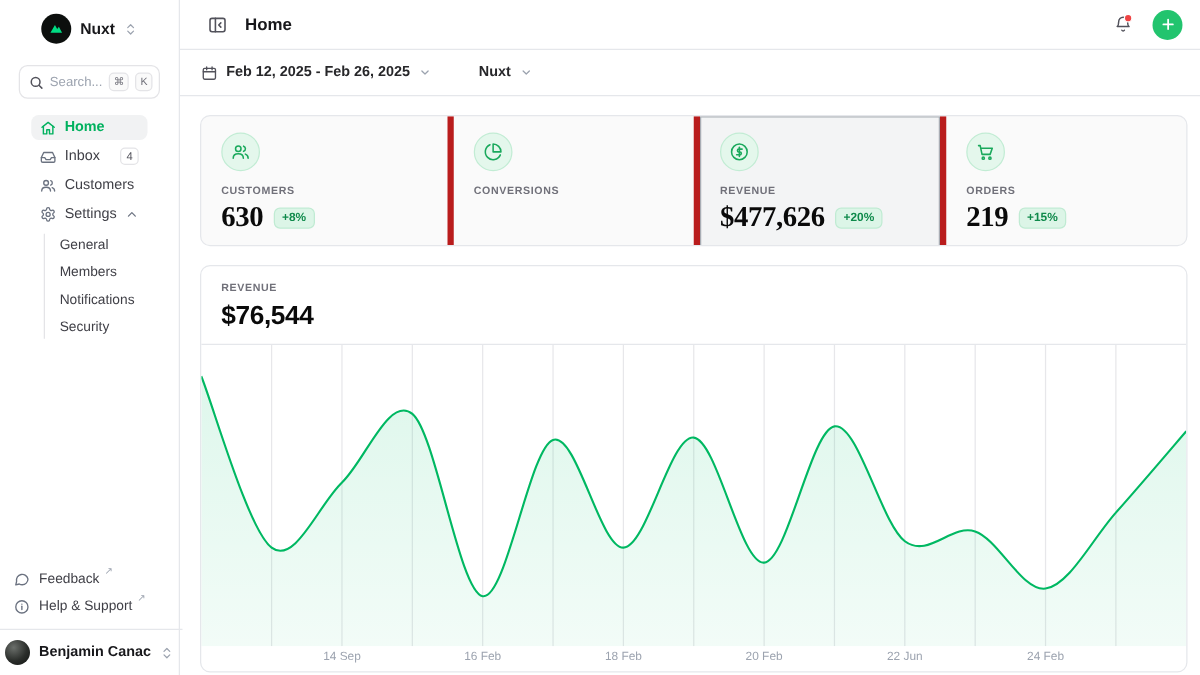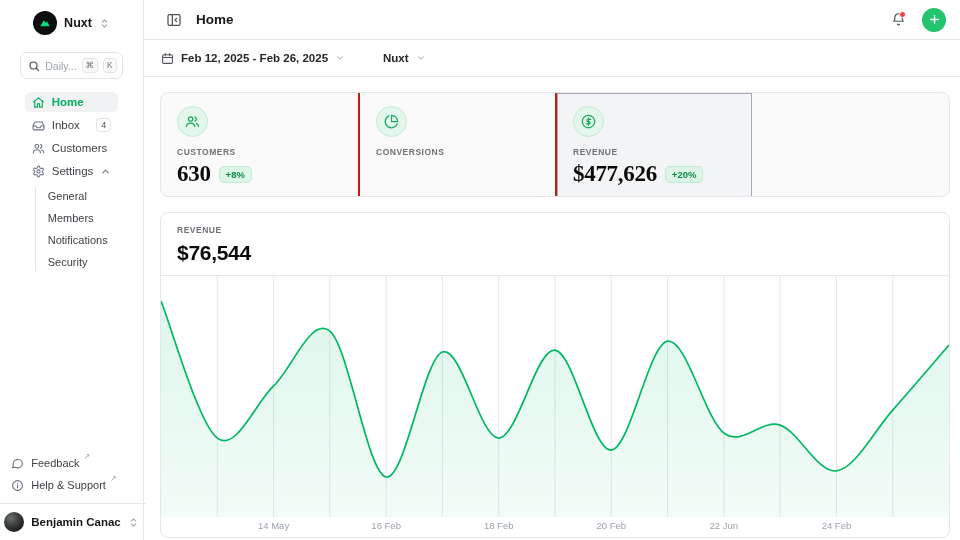--- a/index.html
+++ b/index.html
@@ -47,21 +47,21 @@
 
   .toolbar { height:37px; border-bottom:1px solid #e5e7eb; display:flex; align-items:center; padding:0 17px; gap:38px; background:#fff; }
   .tool-btn { display:flex; align-items:center; gap:7px; font-size:11.5px; font-weight:600; color:#27272a; cursor:pointer; background:none; border:none; font-family:inherit; }
   .tool-btn .icon { color:#52525b; }
   .tool-btn .chev { color:#9ca3af; }
 
   .content { flex:1; padding:15px 10px 0 16px; overflow:hidden; }
 
   
   .stats-panel { display:grid; grid-template-columns:repeat(4,1fr); border:1px solid #e5e7eb; border-radius:8px; background:#fafafa; height:105px; overflow:hidden; }
-  .stat-card { padding:13px 16px; border-left:2px solid #b91c1c; cursor:pointer; position:relative; }
+  .stat-card { padding:13px 16px; border-left:5px solid #b91c1c; cursor:pointer; position:relative; }
   .stat-card:first-child { border-left:none; }
   .stat-card.selected { background:#f3f4f5; box-shadow:inset 0 0 0 1px #a8adb4; border-radius:0; }
   .stat-ic { width:31px; height:31px; border-radius:50%; background:#e4f7ec; border:1px solid #c2ecd4; display:flex; align-items:center; justify-content:center; color:#1aa95c; }
   .stat-label { margin-top:10px; font-size:8.5px; font-weight:600; letter-spacing:0.06em; color:#71717a; }
   .stat-value-row { margin-top:4px; display:flex; align-items:center; gap:8px; }
   .stat-value { font-size:23px; font-weight:700; color:#0a0a0a; letter-spacing:-0.3px;font-family:Liberation Serif, serif; }
   .delta-badge { font-size:9.5px; font-weight:600; color:#0f8a4b; background:#dcf5e7; border:1px solid #c0ebd3; border-radius:5px; padding:2px 6px; }
 
   
   .chart-panel { margin-top:15px; border:1px solid #e5e7eb; border-radius:8px; background:#fff; height:326px; display:flex; flex-direction:column; overflow:hidden; }
@@ -94,21 +94,21 @@
       </span>
     </div>
 
     <div class="search-box">
       <span class="icon" style="color:#52525b">
         <svg width="12" height="12" viewBox="0 0 24 24" fill="none" stroke="currentColor" stroke-width="2.4" stroke-linecap="round">
             <circle cx="11" cy="11" r="7"></circle>
             <path d="M21 21l-4.3-4.3"></path>
           </svg>
       </span>
-      <span class="ph">Daily...</span>
+      <span class="ph">Search...</span>
       <span class="kbd">⌘</span>
       <span class="kbd">K</span>
     </div>
 
     <nav class="nav">
       <div class="nav-item active">
         <span class="icon">
           <svg width="13" height="13" viewBox="0 0 24 24" fill="none" stroke="currentColor" stroke-width="2.1" stroke-linecap="round" stroke-linejoin="round">
               <path d="M3 10.8 12 3.5l9 7.3"></path>
               <path d="M5 9.3V20.5h5v-6h4v6h5V9.3"></path>
@@ -283,20 +283,34 @@
             <svg width="15" height="15" viewBox="0 0 24 24" fill="none" stroke="currentColor" stroke-width="2" stroke-linecap="round" stroke-linejoin="round">
                 <circle cx="12" cy="12" r="10"></circle>
                 <path d="M15.5 8.5h-4.2a1.8 1.8 0 0 0 0 3.6h1.4a1.8 1.8 0 0 1 0 3.6H8.5"></path>
                 <path d="M12 6.2v11.6"></path>
               </svg>
           </span>
           <div class="stat-label">REVENUE</div>
           <div class="stat-value-row">
             <span class="stat-value">$477,626</span>
             <span class="delta-badge">+20%</span>
+          </div>
+        </div>
+        <div class="stat-card">
+          <span class="stat-ic">
+            <svg width="15" height="15" viewBox="0 0 24 24" fill="none" stroke="currentColor" stroke-width="2" stroke-linecap="round" stroke-linejoin="round">
+                <circle cx="9" cy="20" r="1.4"></circle>
+                <circle cx="17.5" cy="20" r="1.4"></circle>
+                <path d="M3 4h2l2.4 11.2h10.3L20.5 7.4H6"></path>
+              </svg>
+          </span>
+          <div class="stat-label">ORDERS</div>
+          <div class="stat-value-row">
+            <span class="stat-value">219</span>
+            <span class="delta-badge">+15%</span>
           </div>
         </div>
       </div>
 
       <div class="chart-panel">
         <div class="chart-head">
           <div class="stat-label">REVENUE</div>
           <div class="chart-value">$76,544</div>
         </div>
         <div class="chart-area">
@@ -318,21 +332,21 @@
               <line x1="506.57142857142856" y1="0" x2="506.57142857142856" y2="245" stroke="#e7e7ea" stroke-width="1"></line>
               <line x1="562.8571428571429" y1="0" x2="562.8571428571429" y2="245" stroke="#e7e7ea" stroke-width="1"></line>
               <line x1="619.1428571428571" y1="0" x2="619.1428571428571" y2="245" stroke="#e7e7ea" stroke-width="1"></line>
               <line x1="675.4285714285714" y1="0" x2="675.4285714285714" y2="245" stroke="#e7e7ea" stroke-width="1"></line>
               <line x1="731.7142857142857" y1="0" x2="731.7142857142857" y2="245" stroke="#e7e7ea" stroke-width="1"></line>
               <path d="M0,25.4 C9.4,48.6 37.5,150.4 56.3,164.8 C75.0,179.2 93.8,129.9 112.6,111.8 C131.3,93.7 150.1,40.6 168.9,56.0 C187.6,71.5 206.4,200.7 225.1,204.3 C243.9,207.8 262.7,83.8 281.4,77.2 C300.2,70.6 319.0,165.1 337.7,164.8 C356.5,164.5 375.2,73.3 394.0,75.3 C412.8,77.4 431.5,178.5 450.3,177.0 C469.0,175.5 487.8,69.1 506.6,66.2 C525.3,63.2 544.1,145.3 562.9,159.6 C581.6,173.8 600.4,145.2 619.1,151.6 C637.9,158.0 656.7,200.7 675.4,198.1 C694.2,195.6 713.0,157.6 731.7,136.3 C750.5,114.9 778.6,81.2 788.0,70.1 L788,245 L0,245 Z" fill="url(#areaGrad)" stroke="none"></path>
               <path d="M0,25.4 C9.4,48.6 37.5,150.4 56.3,164.8 C75.0,179.2 93.8,129.9 112.6,111.8 C131.3,93.7 150.1,40.6 168.9,56.0 C187.6,71.5 206.4,200.7 225.1,204.3 C243.9,207.8 262.7,83.8 281.4,77.2 C300.2,70.6 319.0,165.1 337.7,164.8 C356.5,164.5 375.2,73.3 394.0,75.3 C412.8,77.4 431.5,178.5 450.3,177.0 C469.0,175.5 487.8,69.1 506.6,66.2 C525.3,63.2 544.1,145.3 562.9,159.6 C581.6,173.8 600.4,145.2 619.1,151.6 C637.9,158.0 656.7,200.7 675.4,198.1 C694.2,195.6 713.0,157.6 731.7,136.3 C750.5,114.9 778.6,81.2 788.0,70.1" fill="none" stroke="#00b862" stroke-width="1.7"></path>
             </svg>
         </div>
         <div class="xlabels" id="chart-xlabels">
-            <span style="left: 14.2857%;">14 May</span>
+            <span style="left: 14.2857%;">14 Sep</span>
             <span style="left: 28.5714%;">16 Feb</span>
             <span style="left: 42.8571%;">18 Feb</span>
             <span style="left: 57.1429%;">20 Feb</span>
             <span style="left: 71.4286%;">22 Jun</span>
             <span style="left: 85.7143%;">24 Feb</span>
           </div>
       </div>
 
     </div>
   </div>

